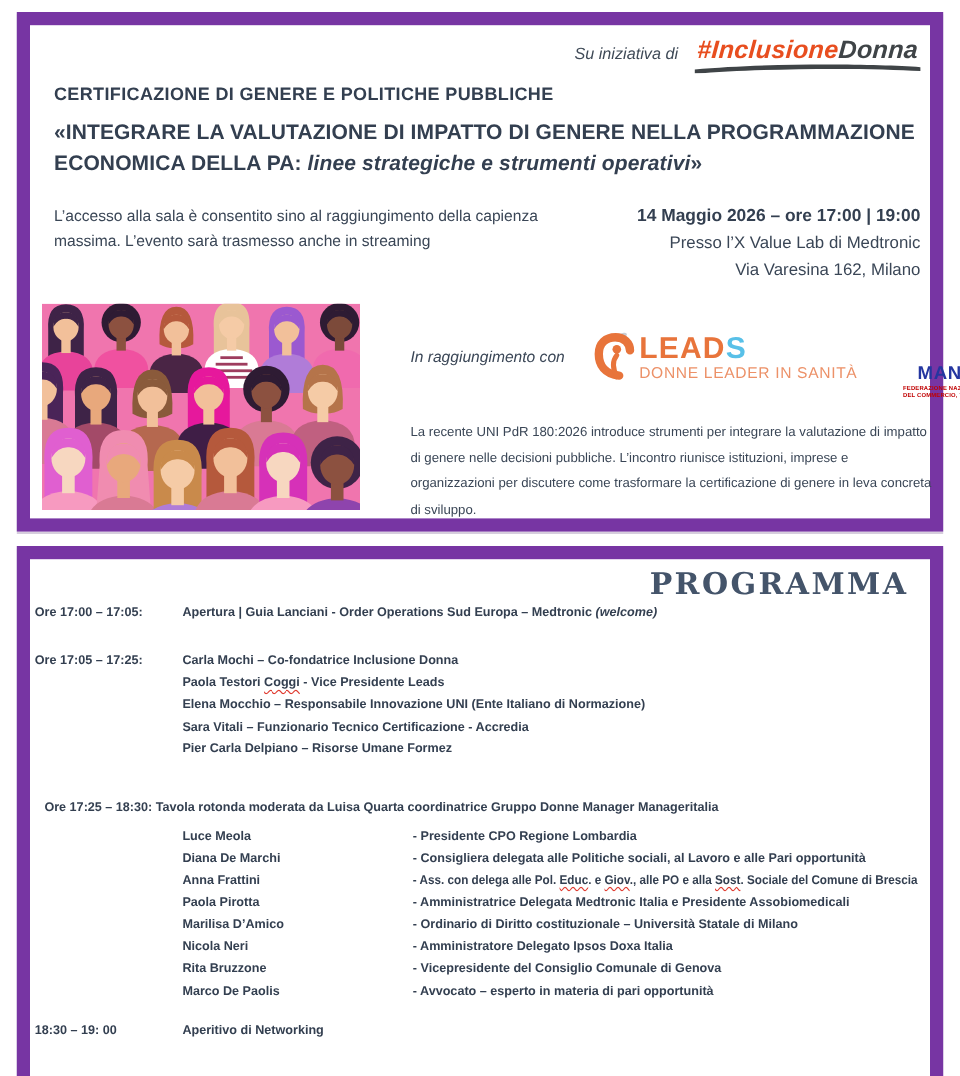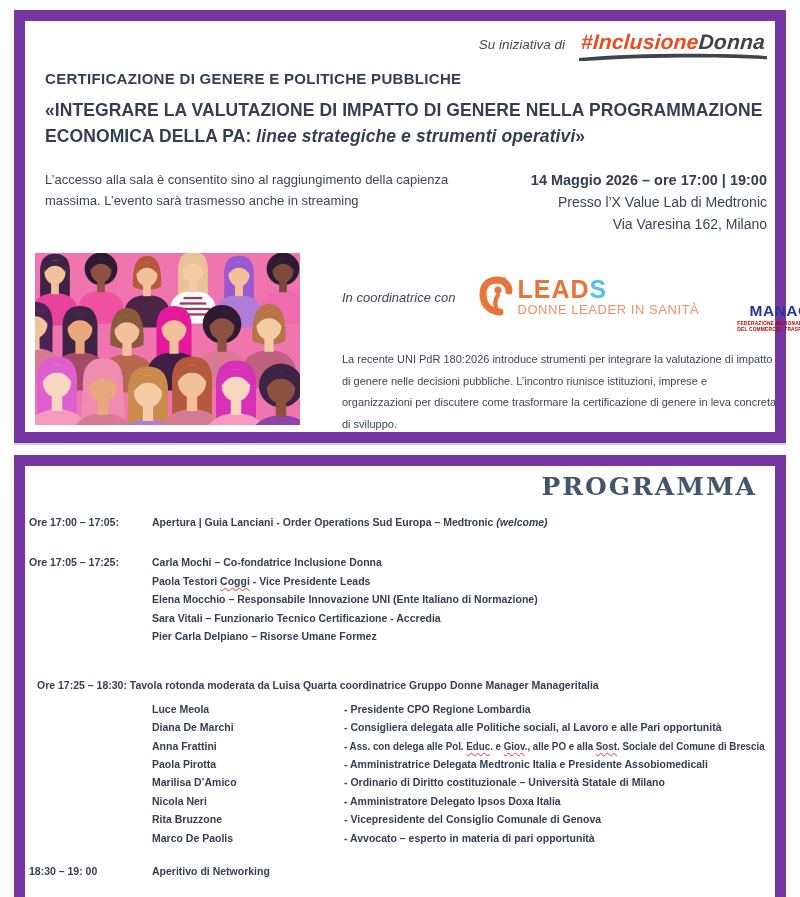--- a/index.html
+++ b/index.html
@@ -45,21 +45,21 @@
   .mi-tagline{font-size:4.9px;color:#c00000;letter-spacing:.15px;line-height:6px;margin-top:3px;white-space:nowrap;font-weight:bold;}
 
   .description{font-size:11px;line-height:21.5px;margin:16px 0 0;width:437px;color:#3a4656;}
 
   
   .programma{font-family:"DejaVu Serif",serif;font-weight:900;font-size:25px;letter-spacing:2px;color:#44546A;text-align:right;margin:2px 8px 0 0;}
   .prow{display:grid;grid-template-columns:123px 1fr;font-size:10.5px;font-weight:bold;color:#333F50;line-height:18.4px;margin-left:2px;}
   .ptime{white-space:nowrap;}
   .ptext{white-space:nowrap;}
   .col{display:flex;flex-direction:column;}
-  .slot1{margin-top:12px;}
+  .slot1{margin-top:0;}
   .slot2{margin-top:22px;}
   .rt-header{margin-top:31px;margin-left:10px;font-size:10.5px;font-weight:bold;color:#333F50;line-height:18.4px;white-space:nowrap;}
   .panel-rows{margin-top:5px;}
   .panel-row{display:grid;grid-template-columns:192px 1fr;margin-left:125px;font-size:10.5px;font-weight:bold;color:#333F50;line-height:18.4px;}
   .prole{white-space:nowrap;}
   .condensed{display:inline-block;transform:scaleX(.93);transform-origin:left center;}
   .slot4{margin-top:15px;}
   .sq{text-decoration:underline;text-decoration-style:wavy;text-decoration-color:#e03c31;text-decoration-thickness:1px;text-underline-offset:2px;}
   i{font-style:italic;}
 </style>
@@ -225,21 +225,21 @@
             <ellipse cx="0" cy="10" rx="21" ry="21" fill="#3e2347"></ellipse>
             <path d="M-29,80 L-29,62 Q-29,40 0,38 Q29,40 29,62 L29,80 Z" fill="#8e44ad"></path>
             <rect x="-5" y="24" width="10" height="16" fill="#8c5140"></rect>
             <ellipse cx="0" cy="12" rx="13.5" ry="15.5" fill="#8c5140"></ellipse>
             <path d="M-13.5,12 Q-13.8,-3.5 0,-3.5 Q13.8,-3.5 13.5,12 Q8,3 0,3.5 Q-8,3 -13.5,12 Z" fill="#3e2347"></path>
           </g>
         </svg>
     </div>
     <div class="right-col">
       <div class="logos-row">
-        <span class="collab-label">In coordinatrice con</span>
+        <span class="collab-label">In raggiungimento con</span>
 
         <span class="leads-logo">
           <svg width="36" height="44" viewBox="0 0 36 44">
             <ellipse cx="22" cy="5" rx="6" ry="2.6" fill="#c8cdd4" transform="rotate(-28 22 5)"></ellipse>
             <path d="M21,37 C9,36 4,28 4,19 C4,10 10,5 18,5 C25,5 30,10 30,16" stroke="#e8743b" stroke-width="7" fill="none" stroke-linecap="round"></path>
             <circle cx="19" cy="15" r="3.6" fill="#e8743b"></circle>
             <path d="M19,20 C15,25 16,32 19,38" stroke="#e8743b" stroke-width="4.2" fill="none" stroke-linecap="round"></path>
           </svg>
           <span class="leads-text">
             <span class="leads-word"><span class="lead">LEAD</span><span class="s">S</span></span>

